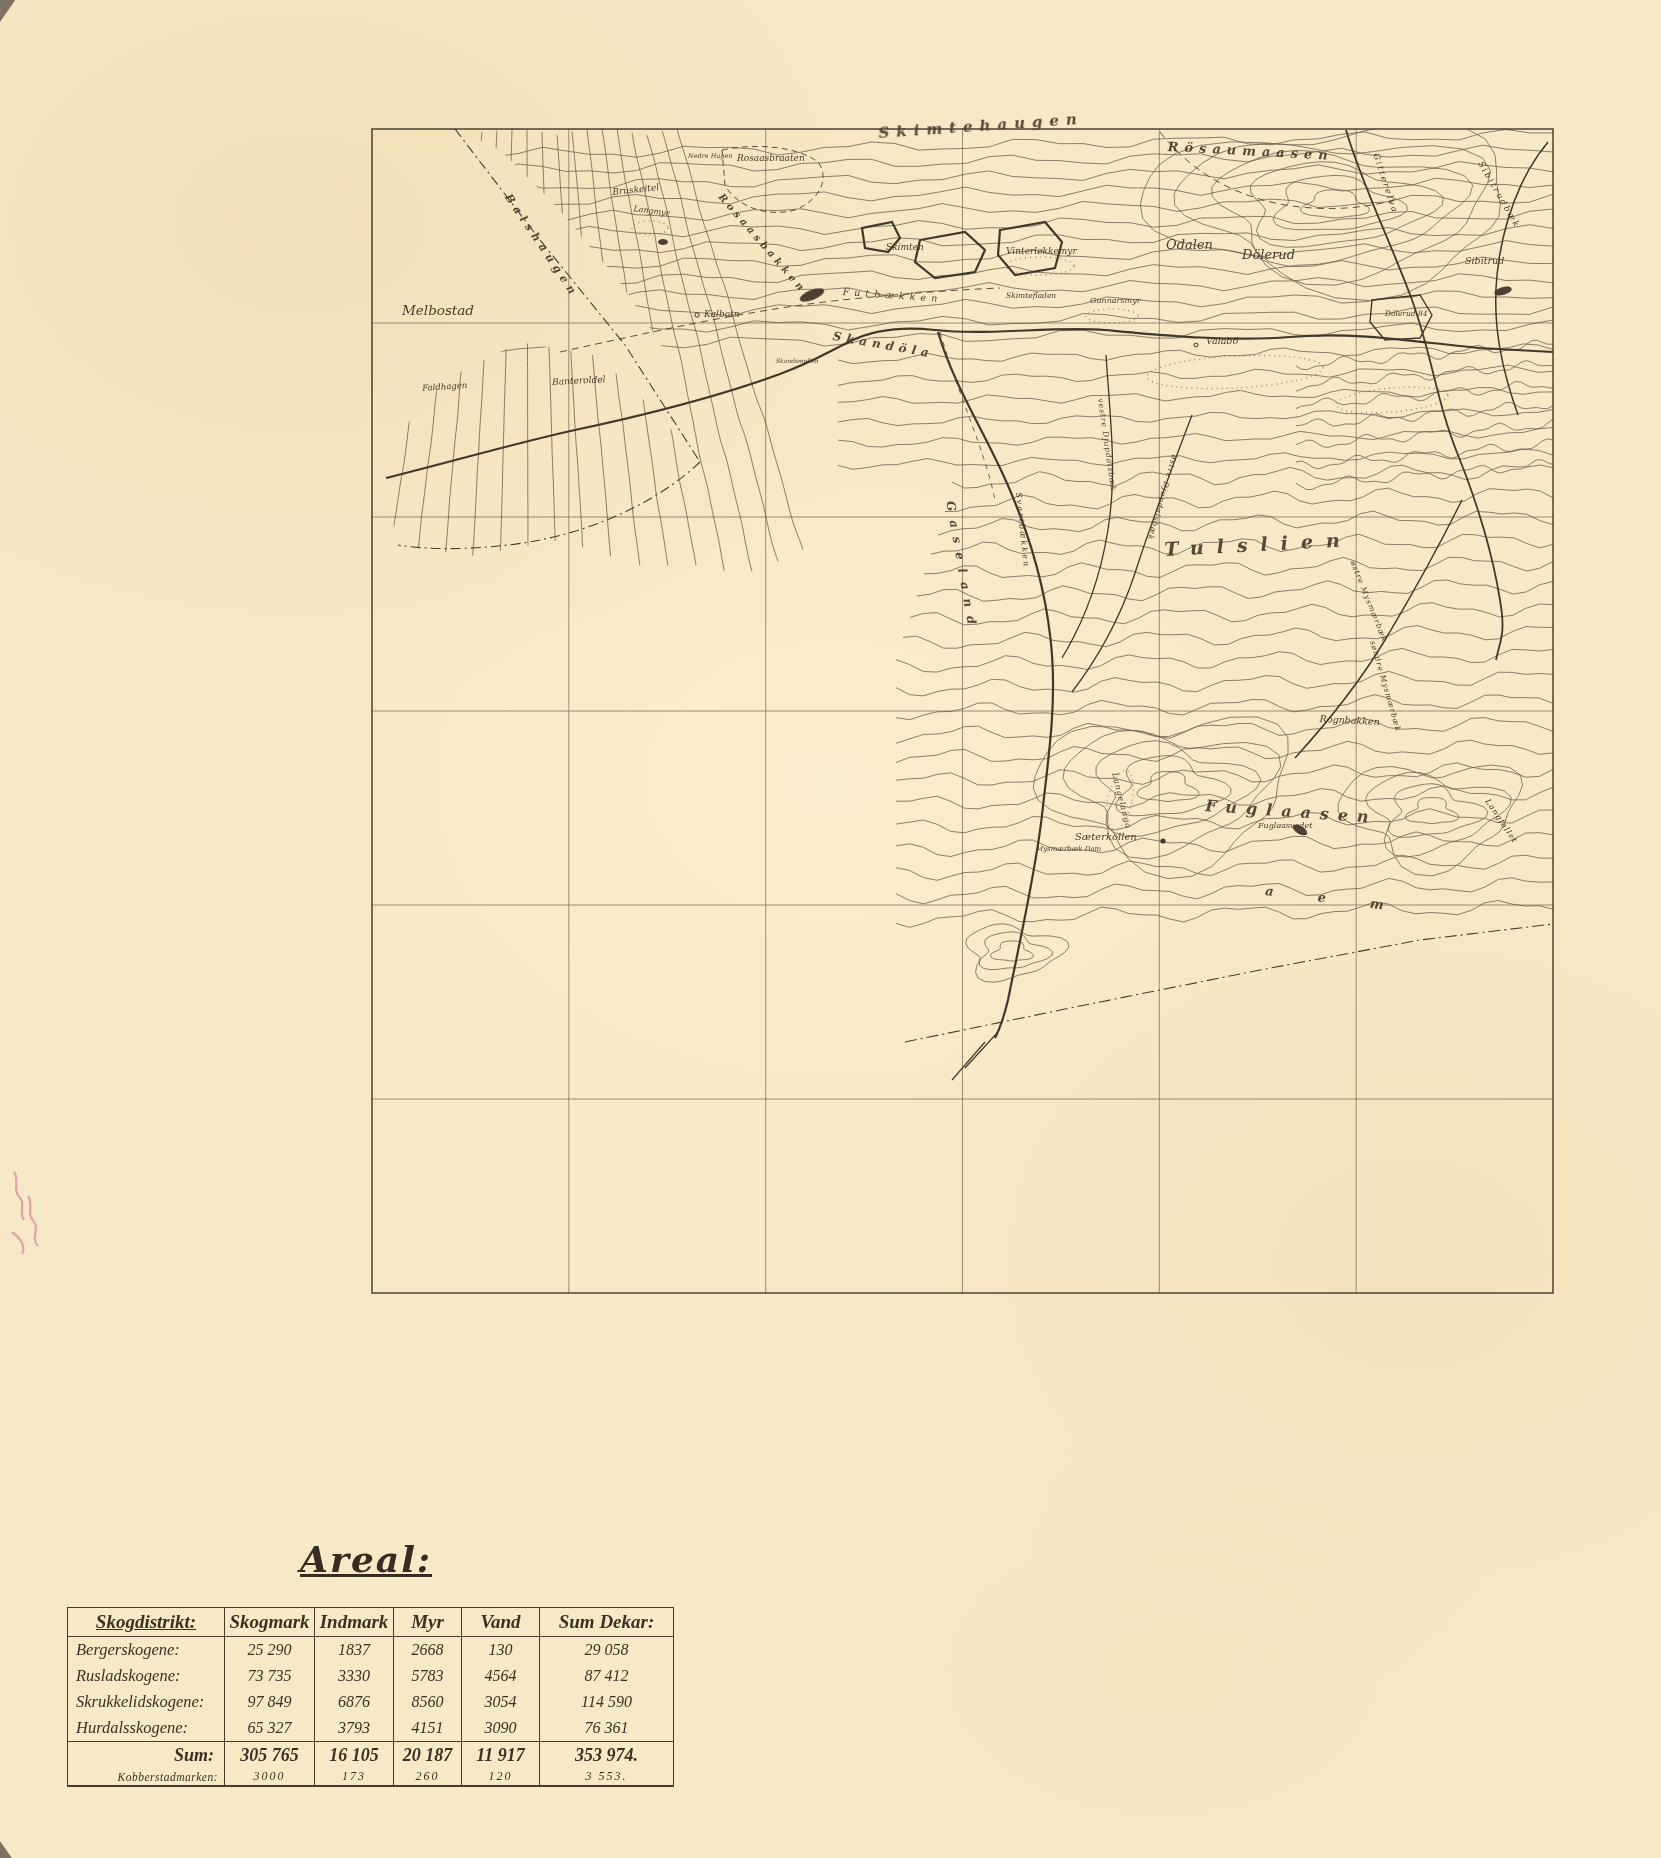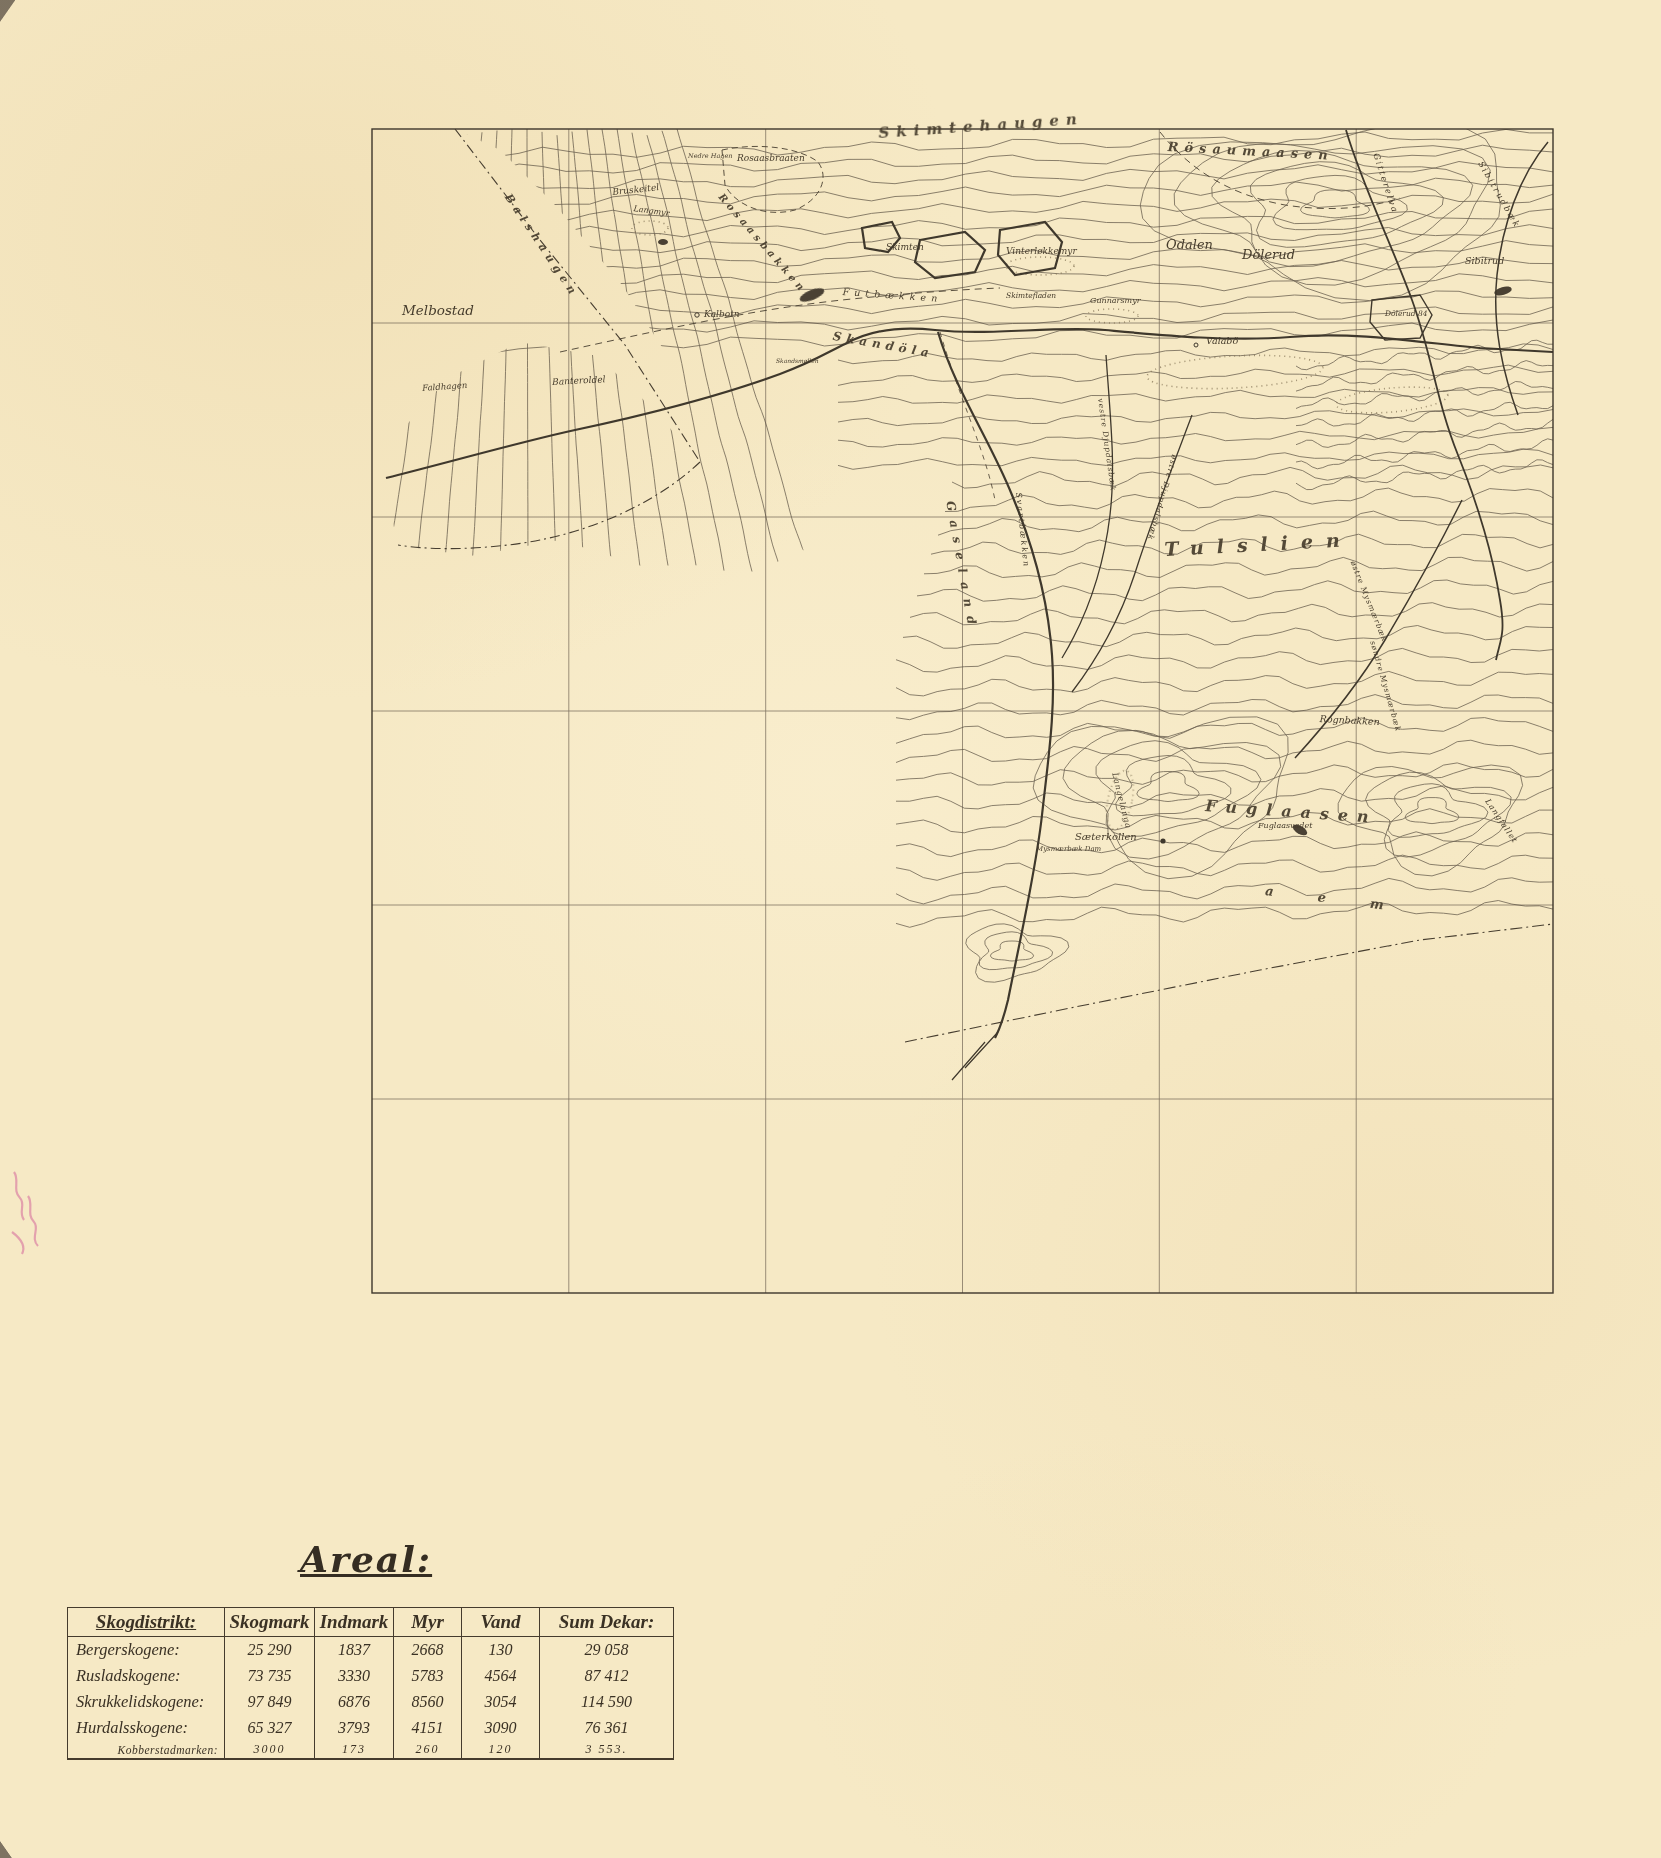--- a/index.html
+++ b/index.html
@@ -306,20 +306,28 @@
           <div class="tcell num">114 590</div>
         </div>
         <div class="trow ">
           <div class="tcell district">Hurdalsskogene:</div>
           <div class="tcell num">65 327</div>
           <div class="tcell num">3793</div>
           <div class="tcell num">4151</div>
           <div class="tcell num">3090</div>
           <div class="tcell num">76 361</div>
         </div>
+        <div class="trow sum">
+          <div class="tcell district">Sum:</div>
+          <div class="tcell num">305 765</div>
+          <div class="tcell num">16 105</div>
+          <div class="tcell num">20 187</div>
+          <div class="tcell num">11 917</div>
+          <div class="tcell num">353 974.</div>
+        </div>
         <div class="trow sub">
           <div class="tcell district">Kobberstadmarken:</div>
           <div class="tcell num">3000</div>
           <div class="tcell num">173</div>
           <div class="tcell num">260</div>
           <div class="tcell num">120</div>
           <div class="tcell num">3 553.</div>
         </div>
       </div>
   </div>

